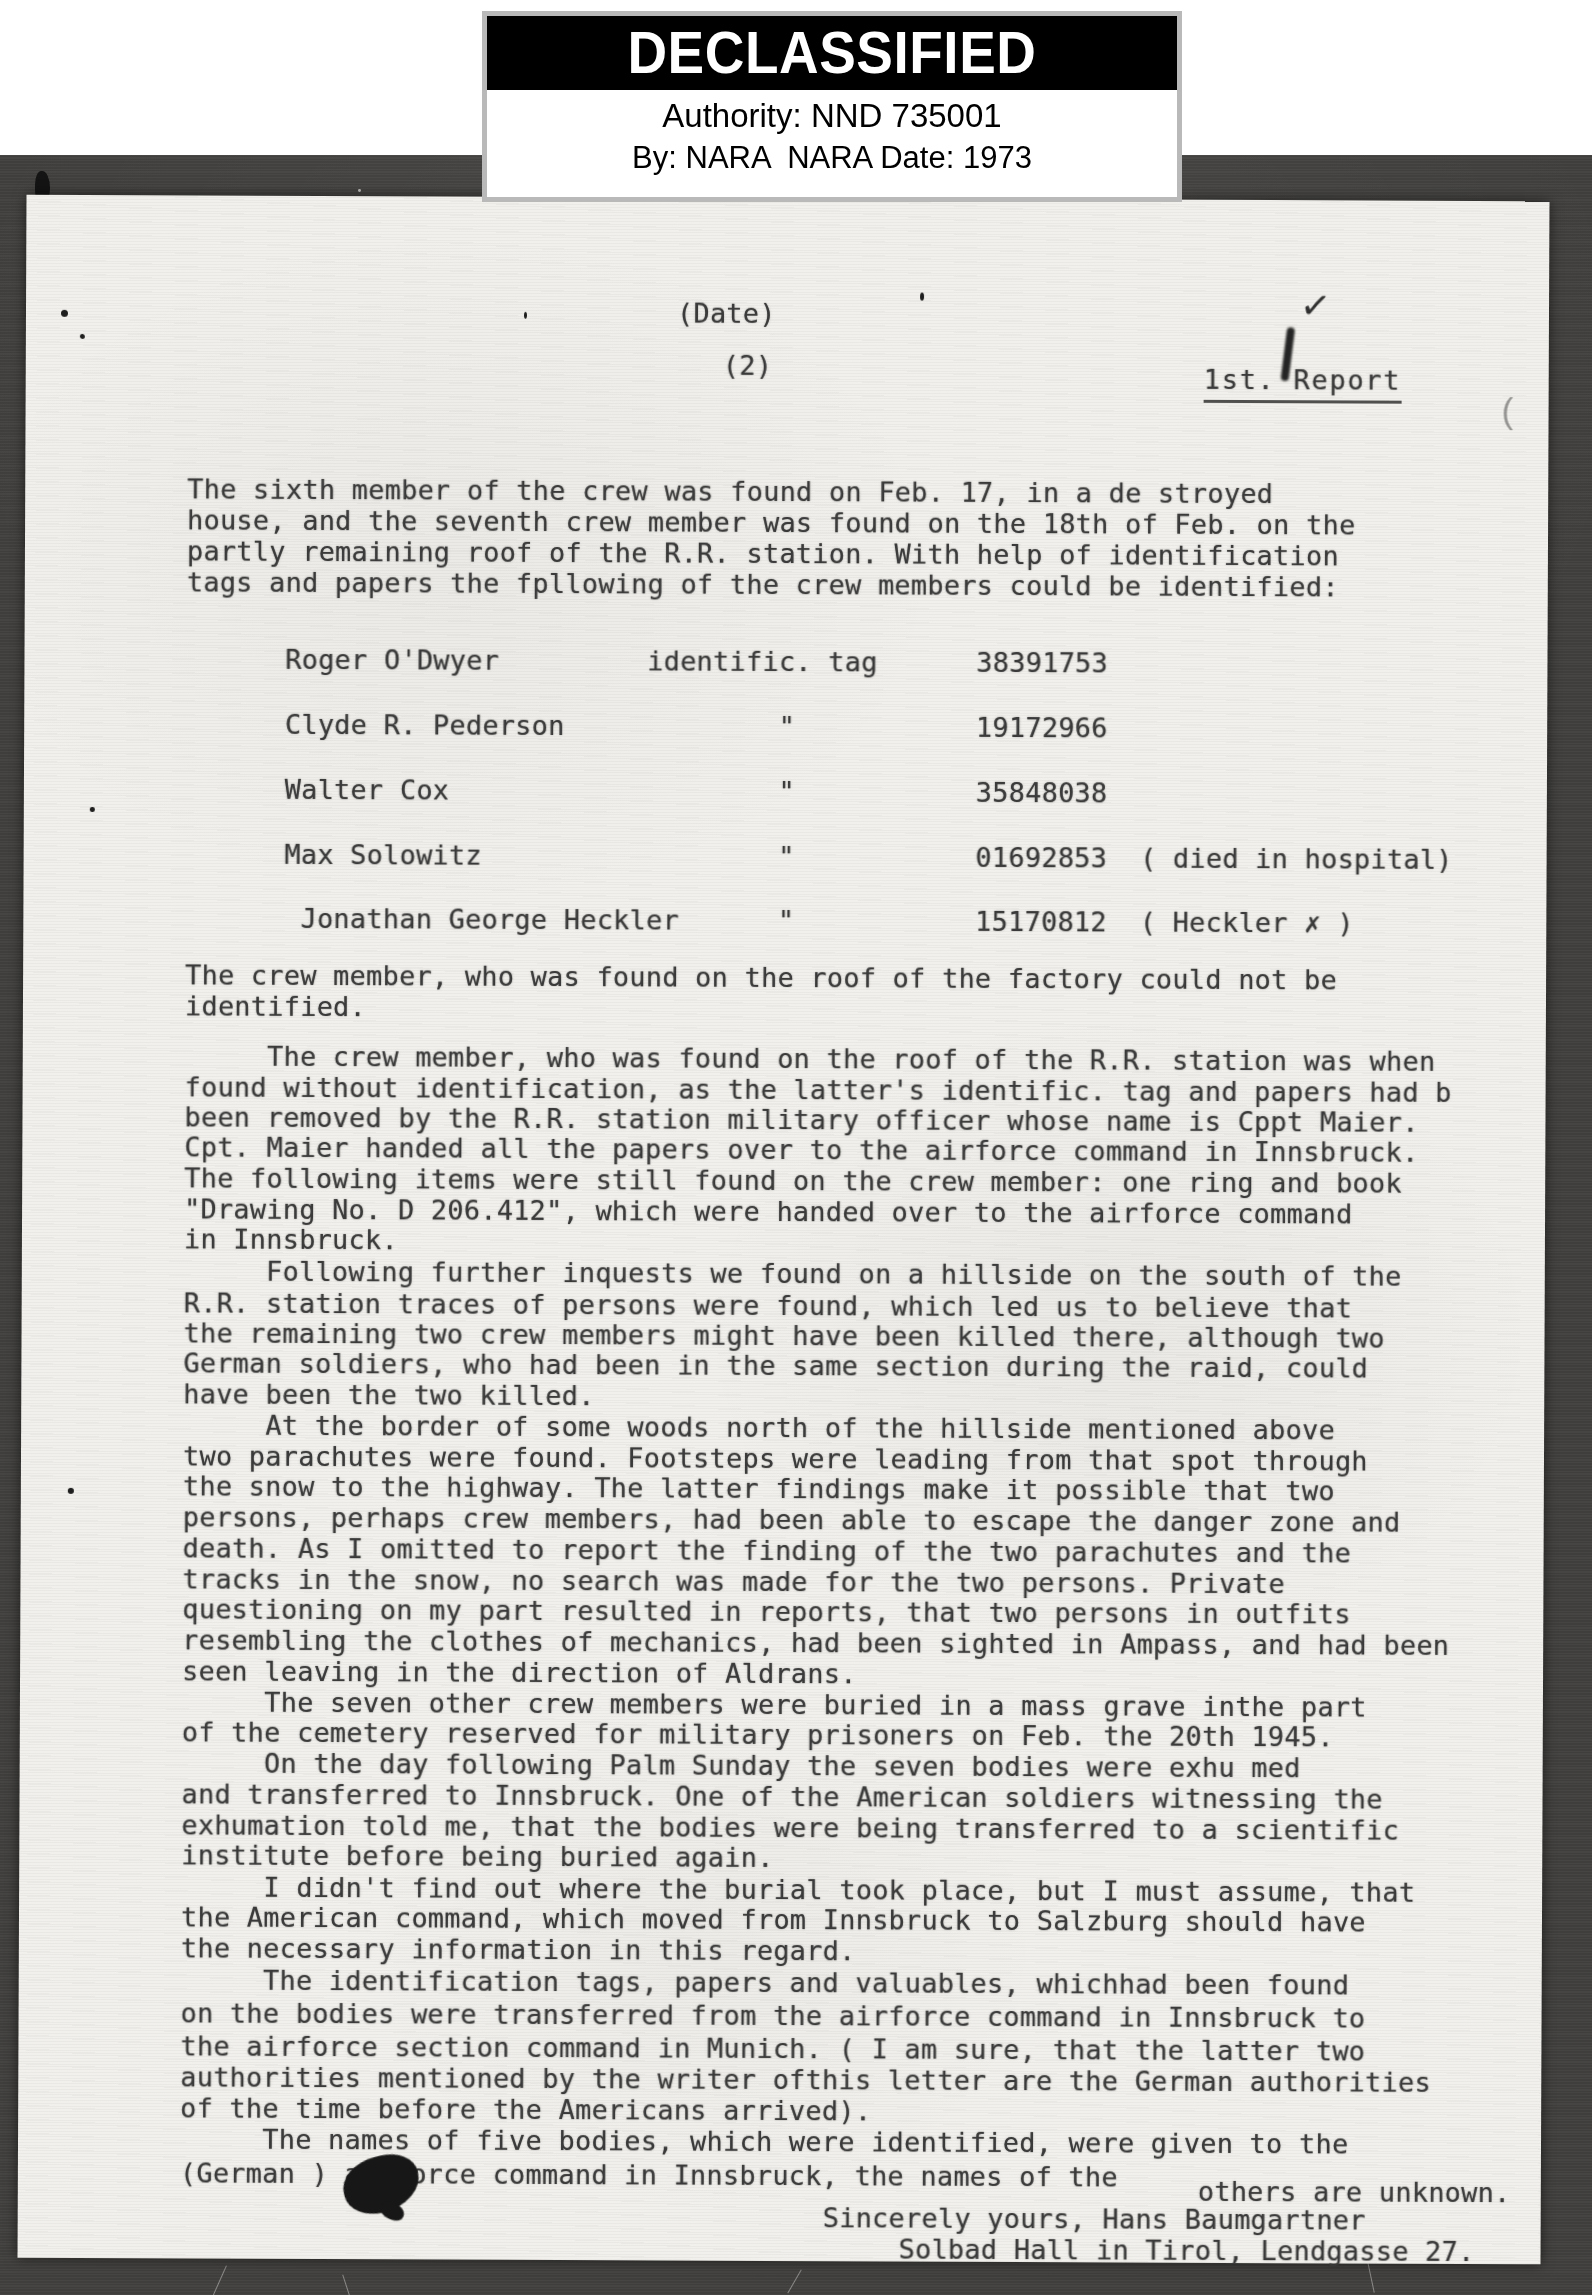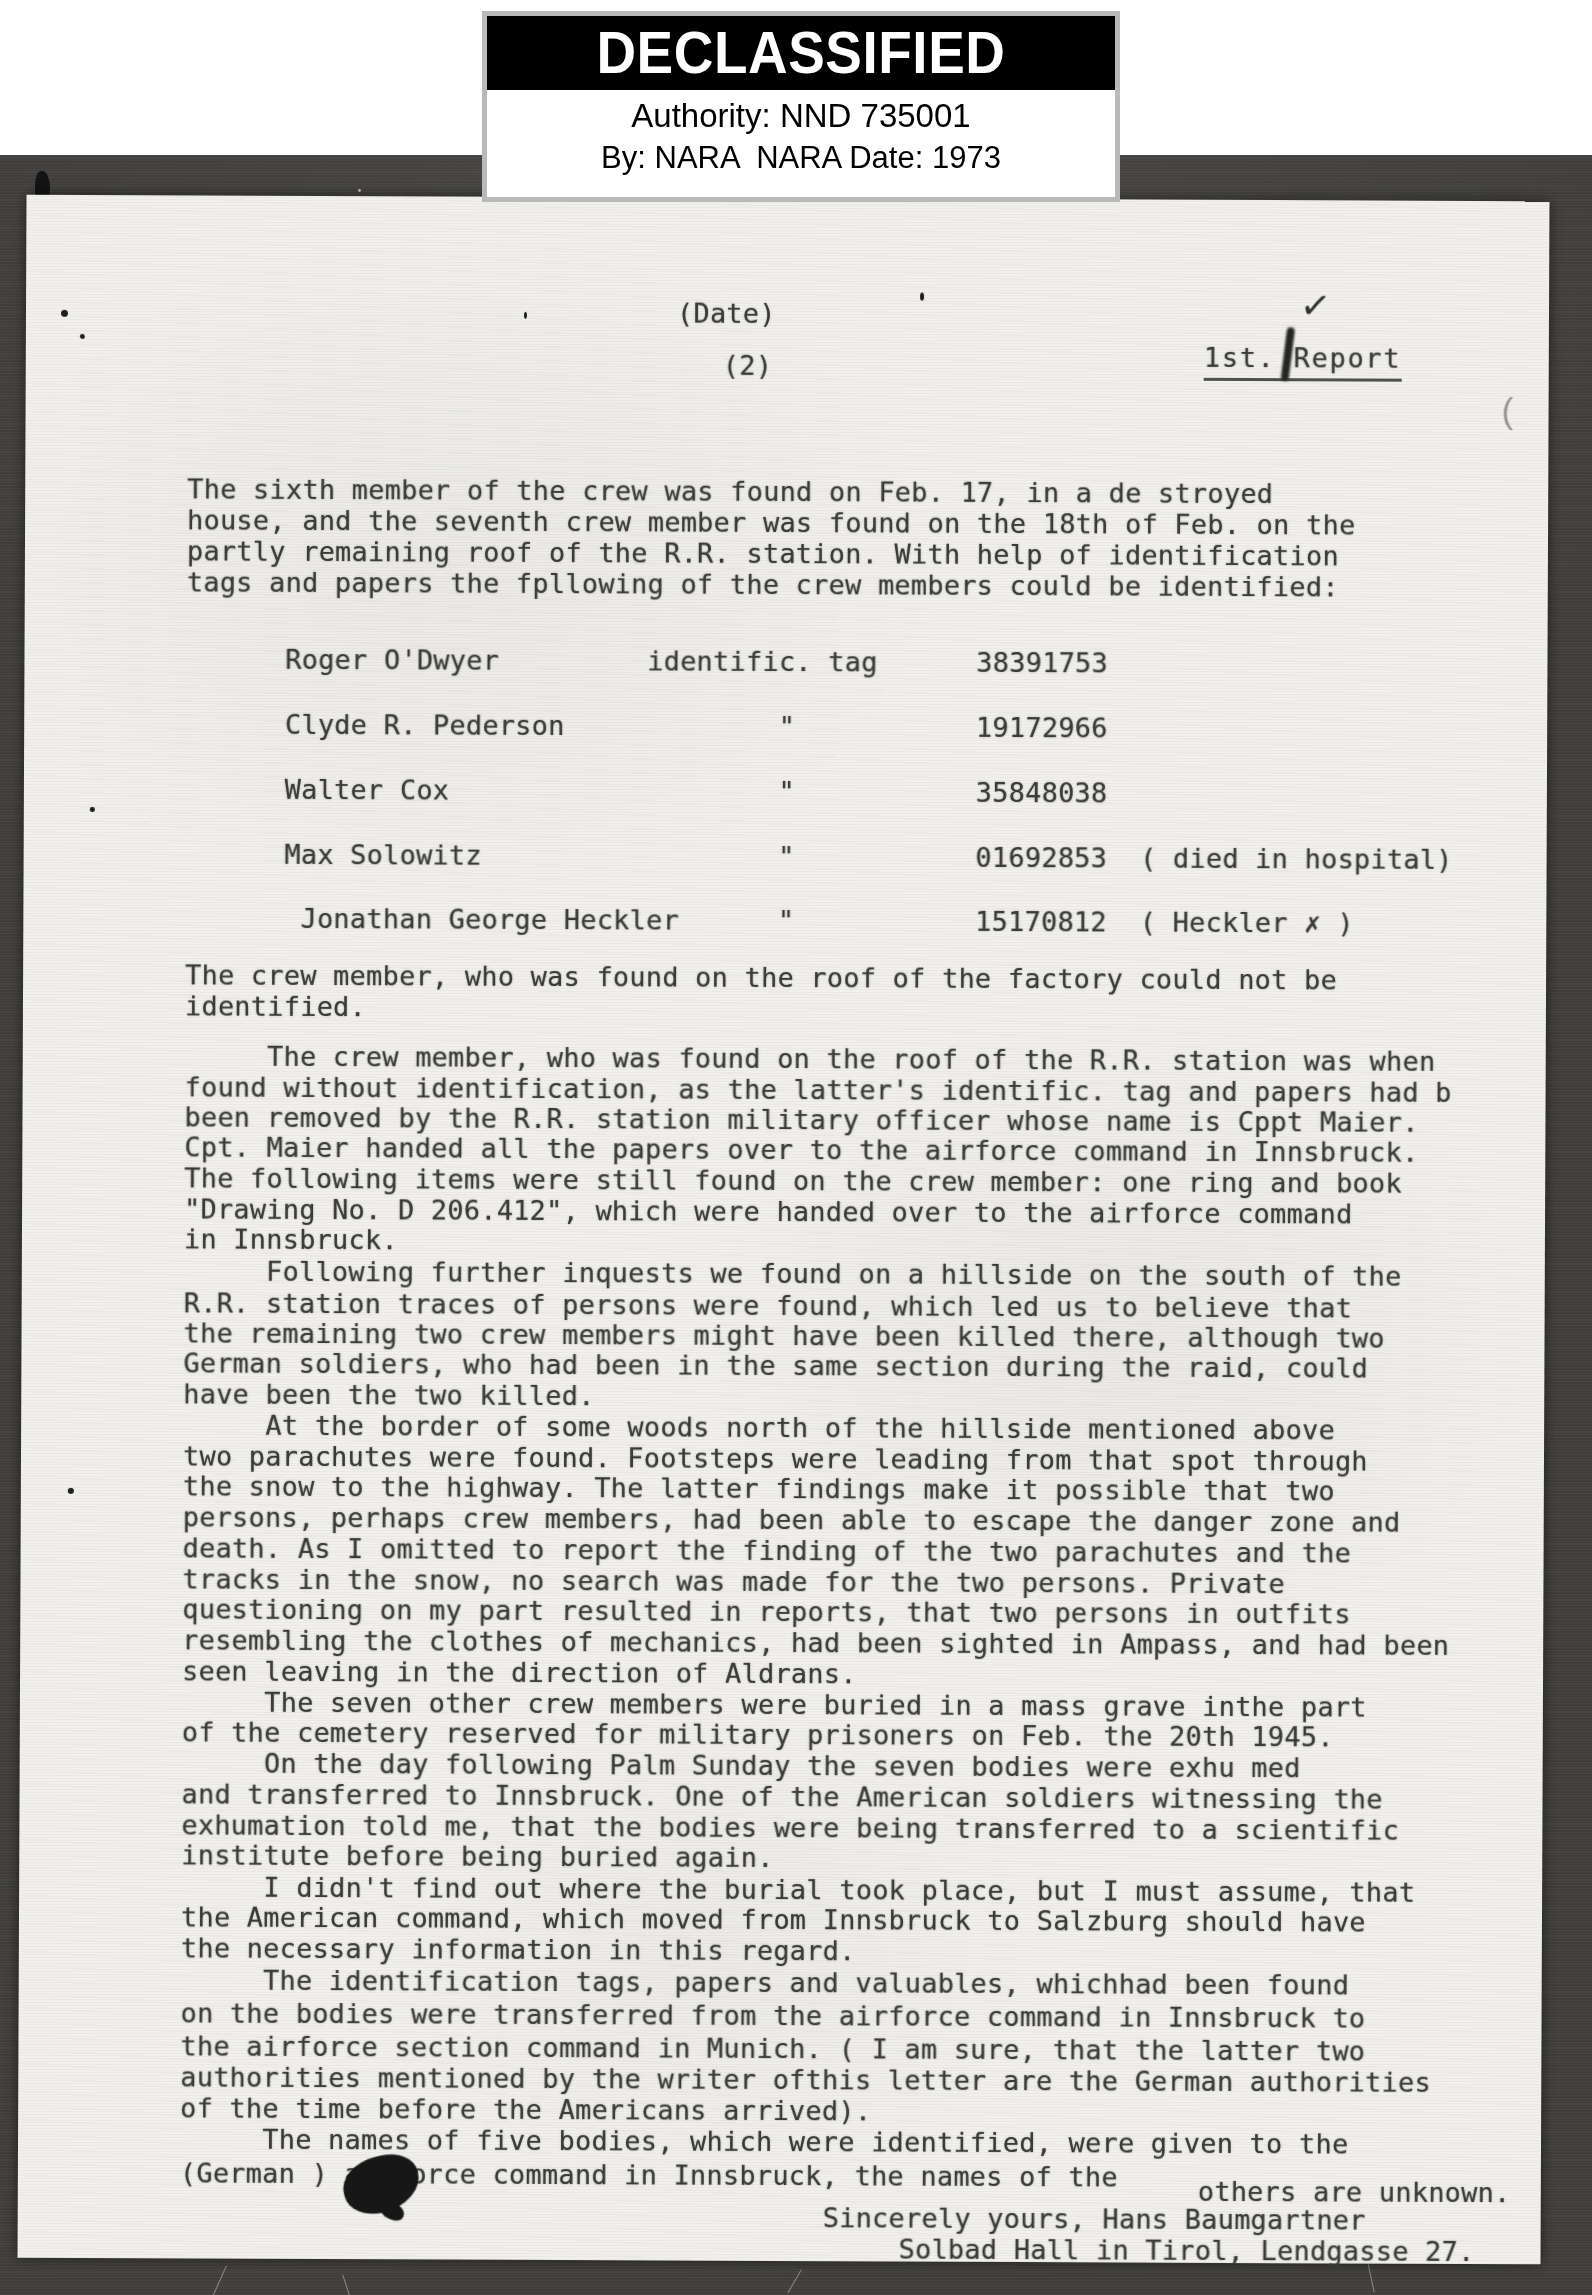--- a/index.html
+++ b/index.html
@@ -2,21 +2,21 @@
 <html style="font-size:9px"><head>
 <meta charset="utf-8">
 <style>
   html,body{margin:0;padding:0;}
   body{
     width:1592px;height:2295px;position:relative;background:#ffffff;overflow:hidden;
     font-family:"Liberation Sans",sans-serif;
   }
   
   .stamp-box{
-    position:absolute;left:482px;top:11.2px;width:638px;height:191px;
+    position:absolute;left:482px;top:11.2px;width:700px;height:191px;
     background:#ffffff;border:5.6px solid #b9b9b9;box-sizing:border-box;z-index:20;
   }
   .stamp-bar{
     height:74px;background:#000;display:flex;align-items:center;justify-content:center;
   }
   .stamp-title{
     color:#fff;font-weight:bold;font-size:59px;letter-spacing:0.6px;
     transform:scaleX(.93);white-space:nowrap;
   }
   .stamp-line{
@@ -46,21 +46,21 @@
       #f1f0ec;
     box-shadow:0 0 12.3px rgba(0,0,0,.55);
   }
   .text-layer{position:absolute;left:0;top:0;right:0;bottom:0;filter:blur(0.3px);}
   .tw{
     position:absolute;left:162px;
     font-family:"DejaVu Sans Mono",monospace;font-size:27px;line-height:1;
     letter-spacing:0.2px;color:#3a3a3a;white-space:pre;
     text-shadow:0 0 1.1px rgba(58,58,58,.55), 0 0 3.4px rgba(58,58,58,.12);
   }
-  .report-title{border-bottom:3.9px solid rgba(52,52,52,.85);padding-bottom:6.7px;letter-spacing:1.7px;}
+  .report-title{border-bottom:3.9px solid rgba(52,52,52,.85);padding-bottom:6.7px;letter-spacing:1.7px;margin-top:22px;}
   
   .check-mark{position:absolute;font-size:37px;color:#2f2f2f;transform:rotate(6deg);filter:blur(0.4px);}
   .paren-mark{position:absolute;font-size:35px;color:rgba(60,60,60,.5);filter:blur(0.6px);}
   .pen-stroke{
     position:absolute;background:#242424;border-radius:5px;filter:blur(0.8px);
   }
   .ink-blot{
     position:absolute;background:#171717;filter:blur(0.7px);
     border-radius:52% 44% 58% 46%;transform:rotate(-14deg);
   }

